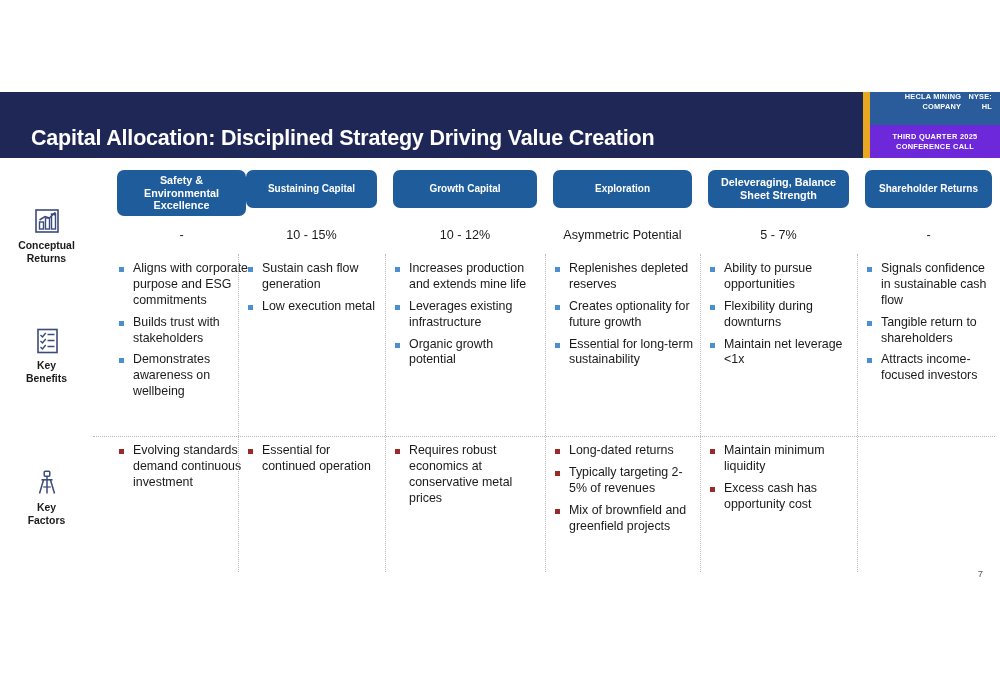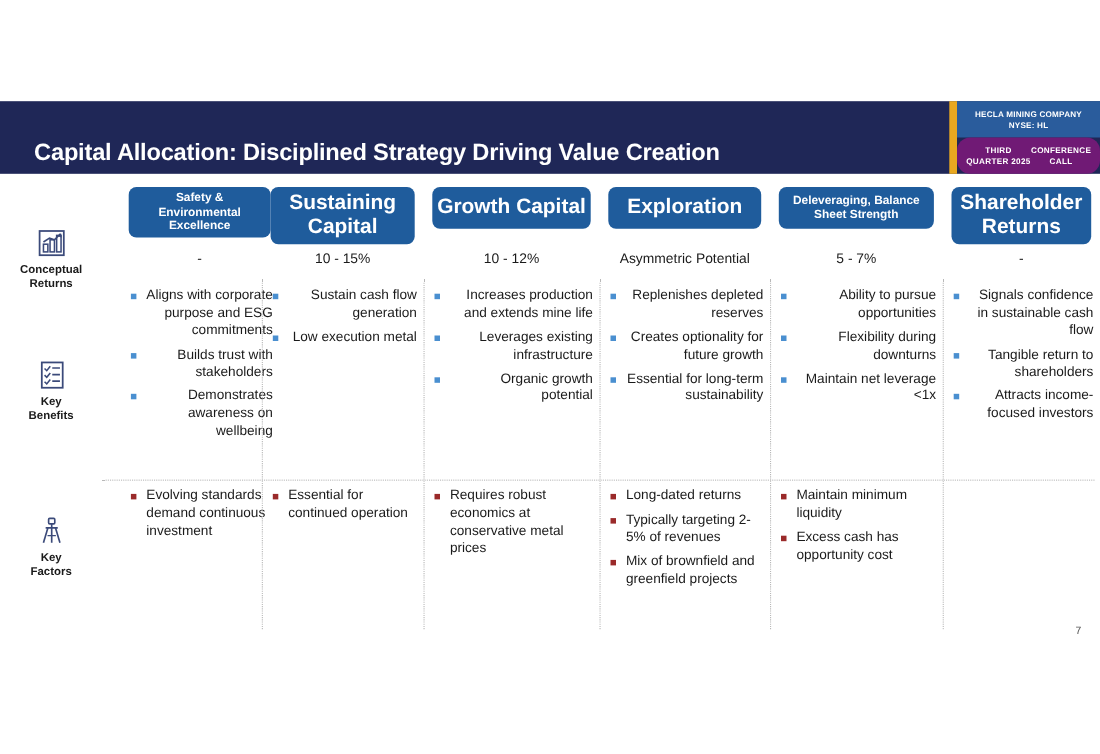--- a/index.html
+++ b/index.html
@@ -51,41 +51,40 @@
   }
   .badge-company {
     flex: 1 1 50%;
     background: #2a5c9c;
     color: #ffffff;
     font-size: 7.4px;
     font-weight: bold;
     text-align: right;
     padding: 0 8px;
     display: flex;
+    flex-direction: row;
+    align-items: flex-start;
+    justify-content: center;
+    line-height: 1.35;
+    letter-spacing: 0.2px;
+  }
+  .badge-quarter {
+    flex: 1 1 50%;
+    background: #6d28d9;
+    color: #ffffff;
+    font-size: 7.4px;
+    font-weight: bold;
+    text-align: center;
+    padding: 0 8px;
+    display: flex;
     flex-direction: column;
     align-items: center;
     justify-content: center;
     line-height: 1.35;
-    letter-spacing: 0.2px;
-  }
-  .badge-quarter {
-    flex: 1 1 50%;
-    background: #701a75;
-    color: #ffffff;
-    font-size: 7.4px;
-    font-weight: bold;
-    text-align: center;
-    padding: 0 8px;
-    display: flex;
-    flex-direction: row;
-    align-items: center;
-    justify-content: center;
-    line-height: 1.35;
     letter-spacing: 0.3px;
-    border-radius: 12px;
   }
 
   
   .grid {
     position: absolute;
     left: 0;
     top: 158px;
     width: 1000px;
     height: 420px;
   }
@@ -134,21 +133,21 @@
 
   .chip {
     position: absolute;
     top: 12px;
     left: 8px;
     right: 8px;
     min-height: 38px;
     background: #1f5c9c;
     border-radius: 7px;
     color: #ffffff;
-    font-size: 19px;
+    font-size: 10px;
     font-weight: bold;
     display: flex;
     align-items: center;
     justify-content: center;
     text-align: center;
     line-height: 1.17;
     padding: 4px 4px;
     box-sizing: border-box;
   }
   .chip.small { font-size: 10.8px; }
@@ -164,21 +163,21 @@
   }
 
   .bullets {
     position: absolute;
     left: 10px;
     right: 6px;
     margin: 0;
     padding: 0;
     list-style: none;
   }
-  .bullets.benefits { top: 103px; text-align: right; }
+  .bullets.benefits { top: 103px; }
   .bullets.factors  { top: 285px; }
 
   .bullets li {
     position: relative;
     padding-left: 14px;
     margin-bottom: 6px;
     font-size: 12.4px;
     line-height: 1.28;
     color: #1a1a1a;
   }

